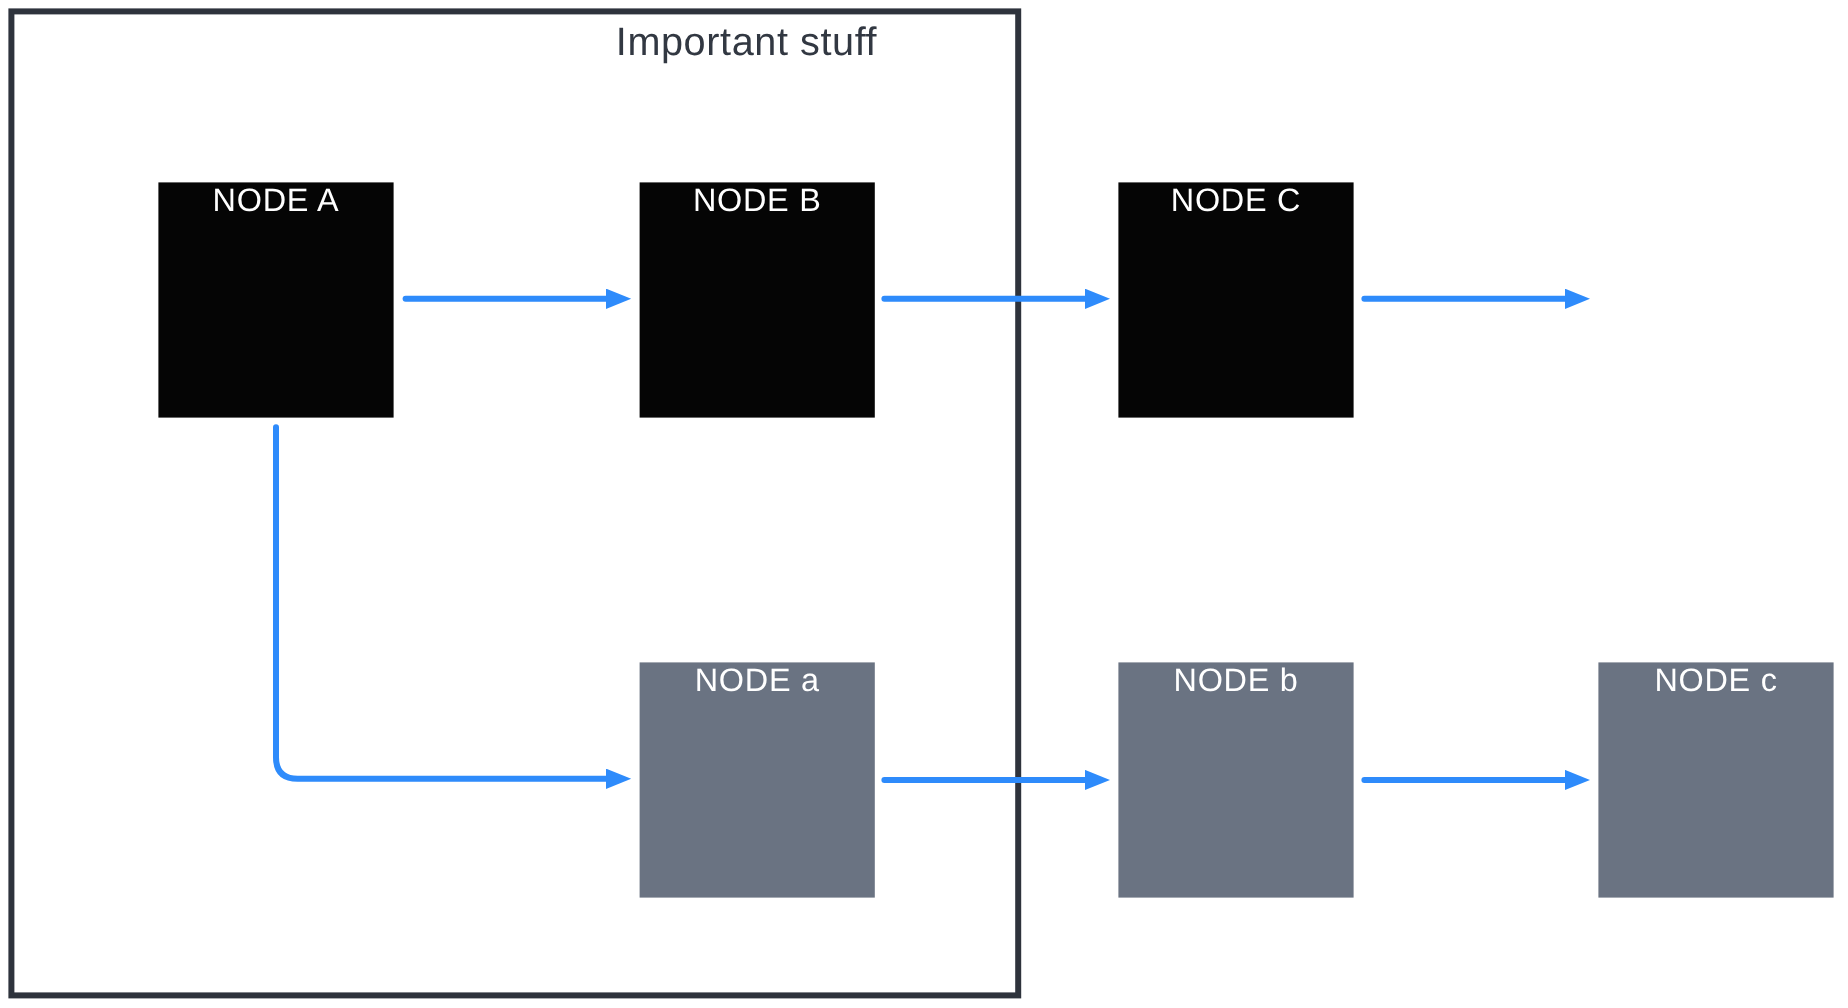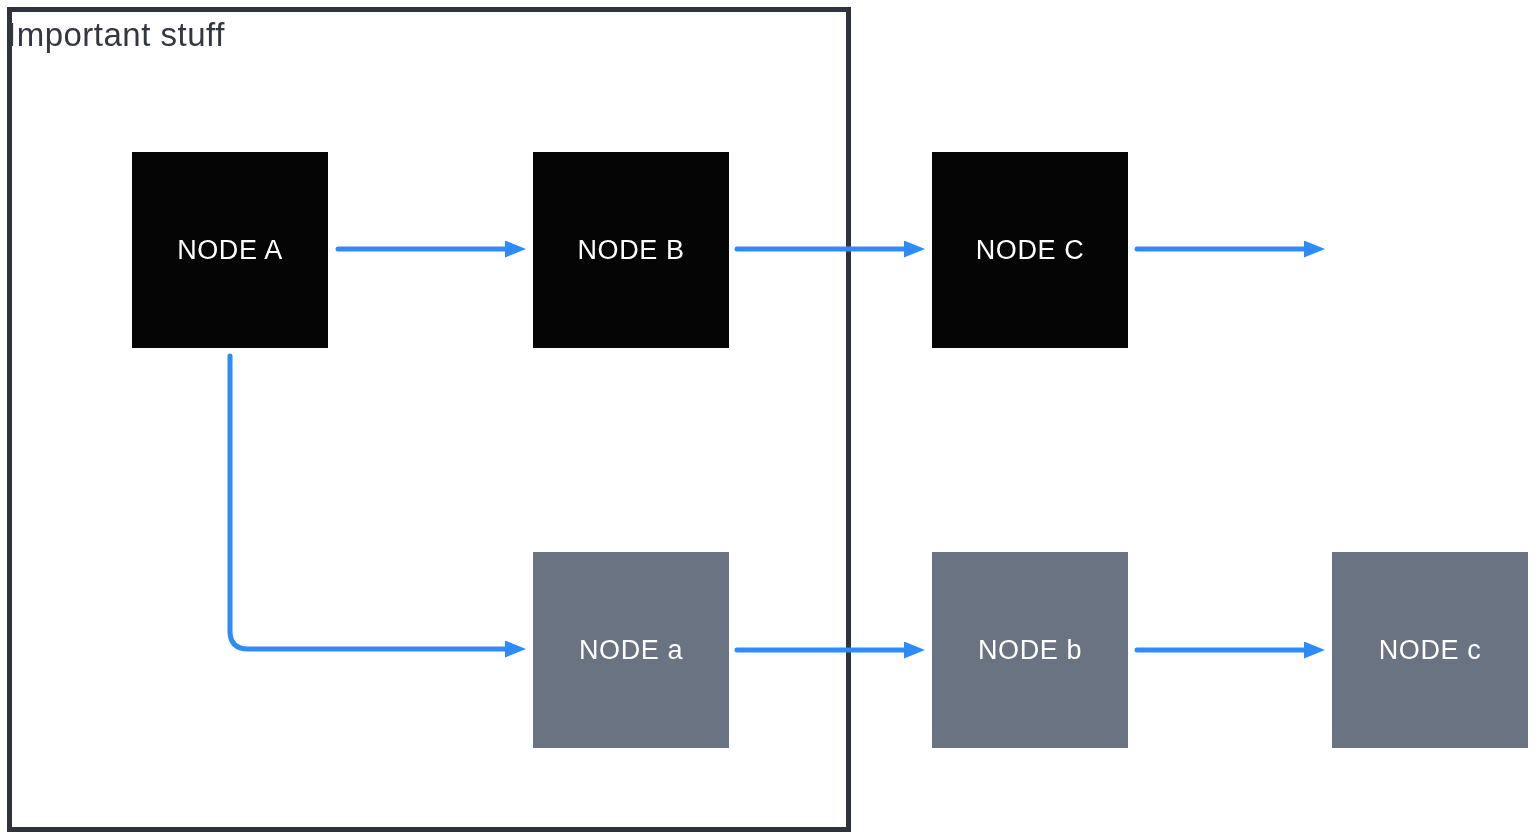--- a/index.html
+++ b/index.html
@@ -27,31 +27,30 @@
     position: absolute;
     left: 7px; top: 7px;
     width: 844px; height: 825px;
     border: 5px solid var(--group-border);
     background: transparent;
   }
   .group-title {
     position: absolute;
     left: 7px; top: 16px;
     width: 724px;
-    text-align: left;
+    text-align: right;
     font-size: 33px;
     font-weight: 500;
     letter-spacing: 0.5px;
     color: var(--title-text);
   }
   .node {
     position: absolute;
     width: 196px; height: 196px;
     display: flex;
-    align-items: center;
     justify-content: center;
     color: var(--node-text);
     font-size: 27px;
     font-weight: 500;
     letter-spacing: 0.6px;
     white-space: nowrap;
   }
   .node.black { background: var(--black-node); }
   .node.gray  { background: var(--gray-node); }
 

